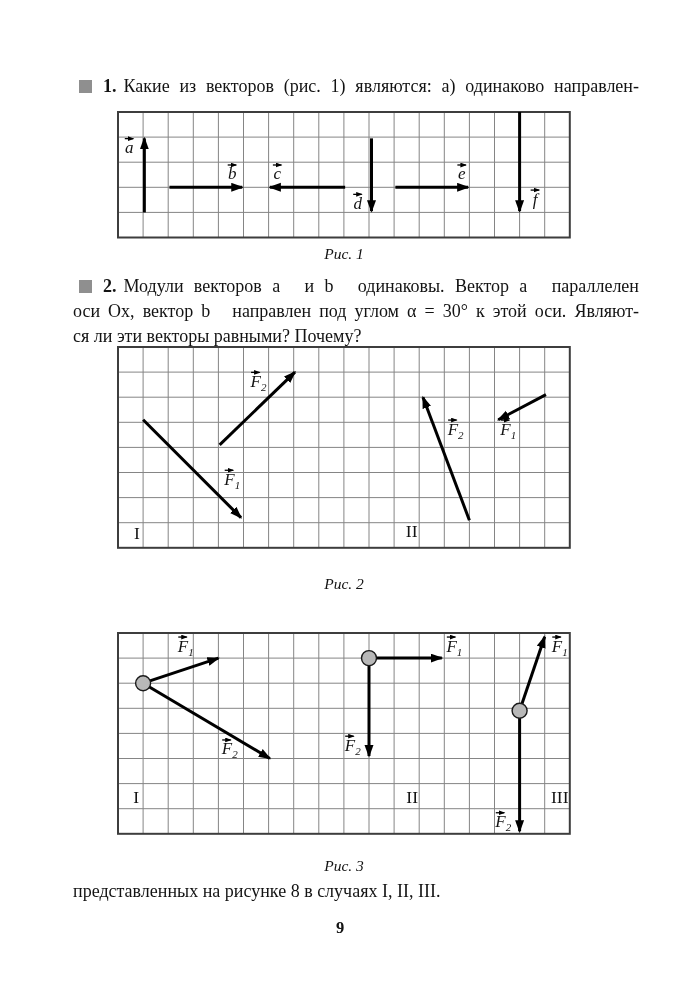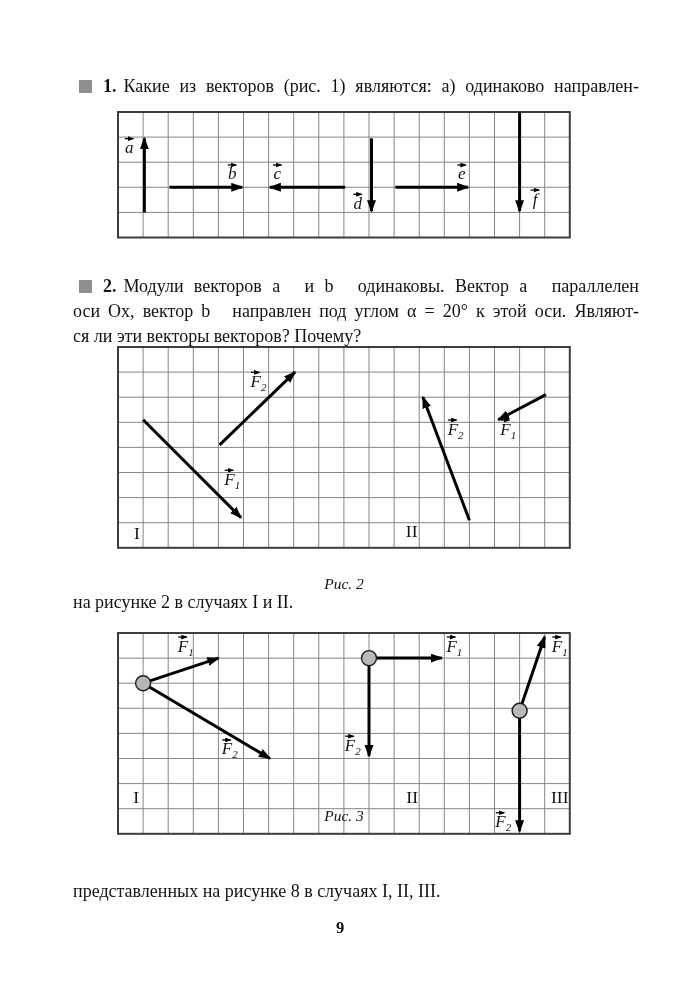--- a/index.html
+++ b/index.html
@@ -63,25 +63,26 @@
         <line x1="260.51" y1="33.355000000000004" x2="260.51" y2="106.14500000000001" stroke="#000000" stroke-width="3" marker-end="url(#ah0)"></line>
         <text x="246.70500000000004" y="103.86200000000001" text-anchor="middle" font-size="17" font-style="italic" fill="#131313">d</text>
         <line x1="242.20500000000004" y1="89.36200000000001" x2="250.70500000000004" y2="89.36200000000001" stroke="#000000" stroke-width="1.3" marker-end="url(#lh0)"></line>
         <line x1="284.355" y1="82.30000000000001" x2="357.145" y2="82.30000000000001" stroke="#000000" stroke-width="3" marker-end="url(#ah0)"></line>
         <text x="350.87" y="74.495" text-anchor="middle" font-size="17" font-style="italic" fill="#131313">e</text>
         <line x1="346.37" y1="59.995000000000005" x2="354.87" y2="59.995000000000005" stroke="#000000" stroke-width="1.3" marker-end="url(#lh0)"></line>
         <line x1="408.6" y1="7" x2="408.6" y2="106.14500000000001" stroke="#000000" stroke-width="3" marker-end="url(#ah0)"></line>
         <text x="424.16200000000003" y="99.59500000000001" text-anchor="middle" font-size="17" font-style="italic" fill="#131313">f</text>
         <line x1="419.66200000000003" y1="85.09500000000001" x2="428.16200000000003" y2="85.09500000000001" stroke="#000000" stroke-width="1.3" marker-end="url(#lh0)"></line>
       </svg></div>
+  <div class="caption" style="top:246px">Рис. 1</div>
 
   <p class="prob" style="top:258px">
     <span class="line first j"><span class="bullet" style="background: rgb(143, 143, 143);"></span><span class="num">2.</span><span>Модули векторов a⃗ и b⃗ одинаковы. Вектор a⃗ параллелен</span></span>
-    <span class="line j"><span>оси Ox, вектор b⃗ направлен под углом α = 20° к этой оси. Являют-</span></span>
-    <span class="line"><span>ся ли эти векторы векторов? Почему?</span></span>
+    <span class="line j"><span>оси Ox, вектор b⃗ направлен под углом α = 30° к этой оси. Являют-</span></span>
+    <span class="line"><span>ся ли эти векторы равными? Почему?</span></span>
   </p>
 
   <div class="figure" style="left: 111px; top: 340px;"><svg width="465.8" height="214.8">
         <defs>
           <marker id="ah1" markerUnits="userSpaceOnUse" markerWidth="14" markerHeight="10" refX="11" refY="4.5" orient="auto">
             <path d="M0,0 L12.5,4.5 L0,9 Z" fill="#000000"></path>
           </marker>
           <marker id="lh1" markerUnits="userSpaceOnUse" markerWidth="8" markerHeight="6" refX="5.5" refY="2.4" orient="auto">
             <path d="M0,0 L6.5,2.4 L0,4.8 Z" fill="#000000"></path>
           </marker>
@@ -99,21 +100,20 @@
         <line x1="337.095" y1="80.075" x2="345.595" y2="80.075" stroke="#000000" stroke-width="1.3" marker-end="url(#lh1)"></line>
         <line x1="434.95500000000004" y1="54.69" x2="387.26500000000004" y2="79.79" stroke="#000000" stroke-width="3" marker-end="url(#ah1)"></line>
         <text x="397.30500000000006" y="94.575" text-anchor="middle" font-size="17" font-style="italic" fill="#131313">F<tspan font-size="11" dy="4">1</tspan></text>
         <line x1="389.80500000000006" y1="80.075" x2="398.30500000000006" y2="80.075" stroke="#000000" stroke-width="1.3" marker-end="url(#lh1)"></line>
         <text x="25.825000000000003" y="192.74" text-anchor="middle" dominant-baseline="central" font-size="17.5" fill="#131313">I</text>
         <text x="300.67" y="191.485" text-anchor="middle" dominant-baseline="central" font-size="17.5" fill="#131313">II</text>
       </svg></div>
   <div class="caption" style="top:576px">Рис. 2</div>
 
   <p class="prob" style="top:574px">
-    <span class="line"><span>на рисунке 2 в случаях I и II.</span></span>
   </p>
 
   <div class="figure" style="left: 111px; top: 626px;"><svg width="465.8" height="214.8">
         <defs>
           <marker id="ah2" markerUnits="userSpaceOnUse" markerWidth="14" markerHeight="10" refX="11" refY="4.5" orient="auto">
             <path d="M0,0 L12.5,4.5 L0,9 Z" fill="#000000"></path>
           </marker>
           <marker id="lh2" markerUnits="userSpaceOnUse" markerWidth="8" markerHeight="6" refX="5.5" refY="2.4" orient="auto">
             <path d="M0,0 L6.5,2.4 L0,4.8 Z" fill="#000000"></path>
           </marker>
@@ -138,21 +138,21 @@
         <line x1="408.6" y1="84.81" x2="408.6" y2="205.29000000000002" stroke="#000000" stroke-width="3" marker-end="url(#ah2)"></line>
         <text x="392.285" y="201.25" text-anchor="middle" font-size="17" font-style="italic" fill="#131313">F<tspan font-size="11" dy="4">2</tspan></text>
         <line x1="384.785" y1="186.75" x2="393.285" y2="186.75" stroke="#000000" stroke-width="1.3" marker-end="url(#lh2)"></line>
         <circle cx="32.1" cy="57.2" r="7.5" fill="#b8b8b8" stroke="#1a1a1a" stroke-width="1.4"></circle>
         <circle cx="258" cy="32.1" r="7.5" fill="#b8b8b8" stroke="#1a1a1a" stroke-width="1.4"></circle>
         <circle cx="408.6" cy="84.81" r="7.5" fill="#b8b8b8" stroke="#1a1a1a" stroke-width="1.4"></circle>
         <text x="25.072" y="171.405" text-anchor="middle" dominant-baseline="central" font-size="17.5" fill="#131313">I</text>
         <text x="301.172" y="171.405" text-anchor="middle" dominant-baseline="central" font-size="17.5" fill="#131313">II</text>
         <text x="448.76000000000005" y="171.405" text-anchor="middle" dominant-baseline="central" font-size="17.5" fill="#131313">III</text>
       </svg></div>
-  <div class="caption" style="top:808px">Рис. 3</div>
+  <div class="caption" style="top:858px">Рис. 3</div>
 
   <p class="prob" style="top:863px">
     <span class="line"><span>представленных на рисунке 8 в случаях I, II, III.</span></span>
   </p>
 
   <div class="pageno">9</div>
 
 </div>
 
 </body></html>

